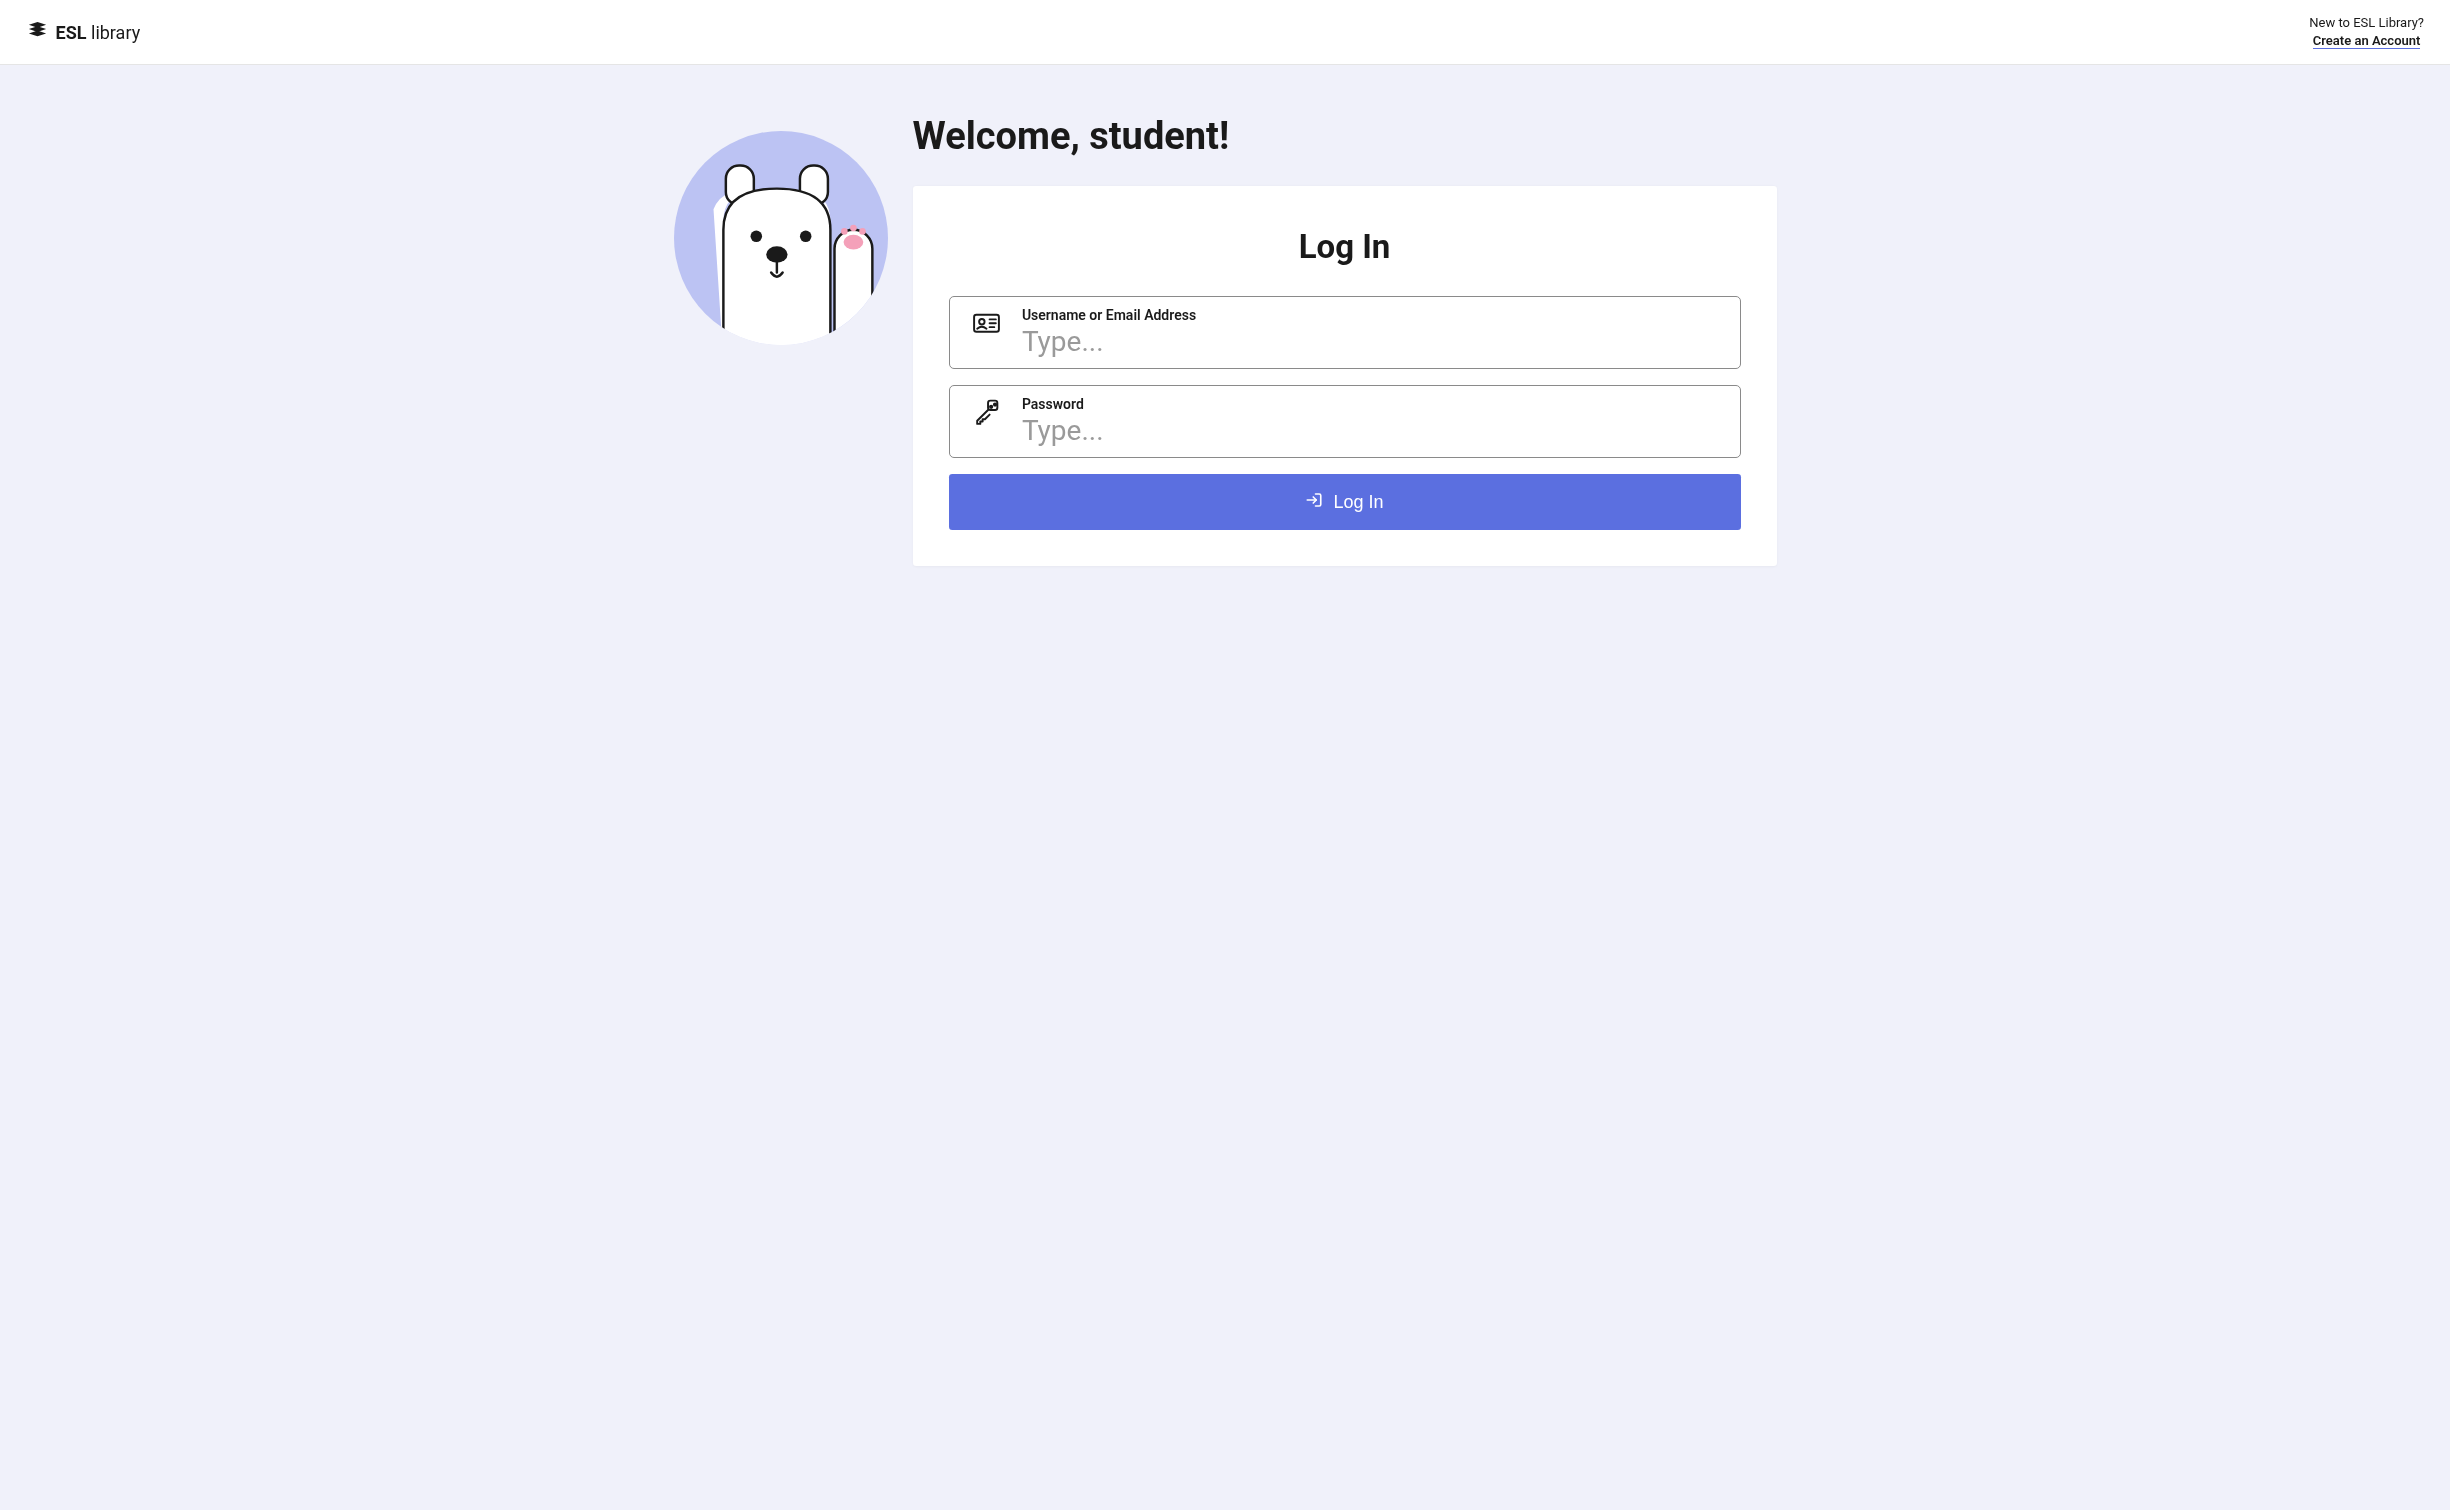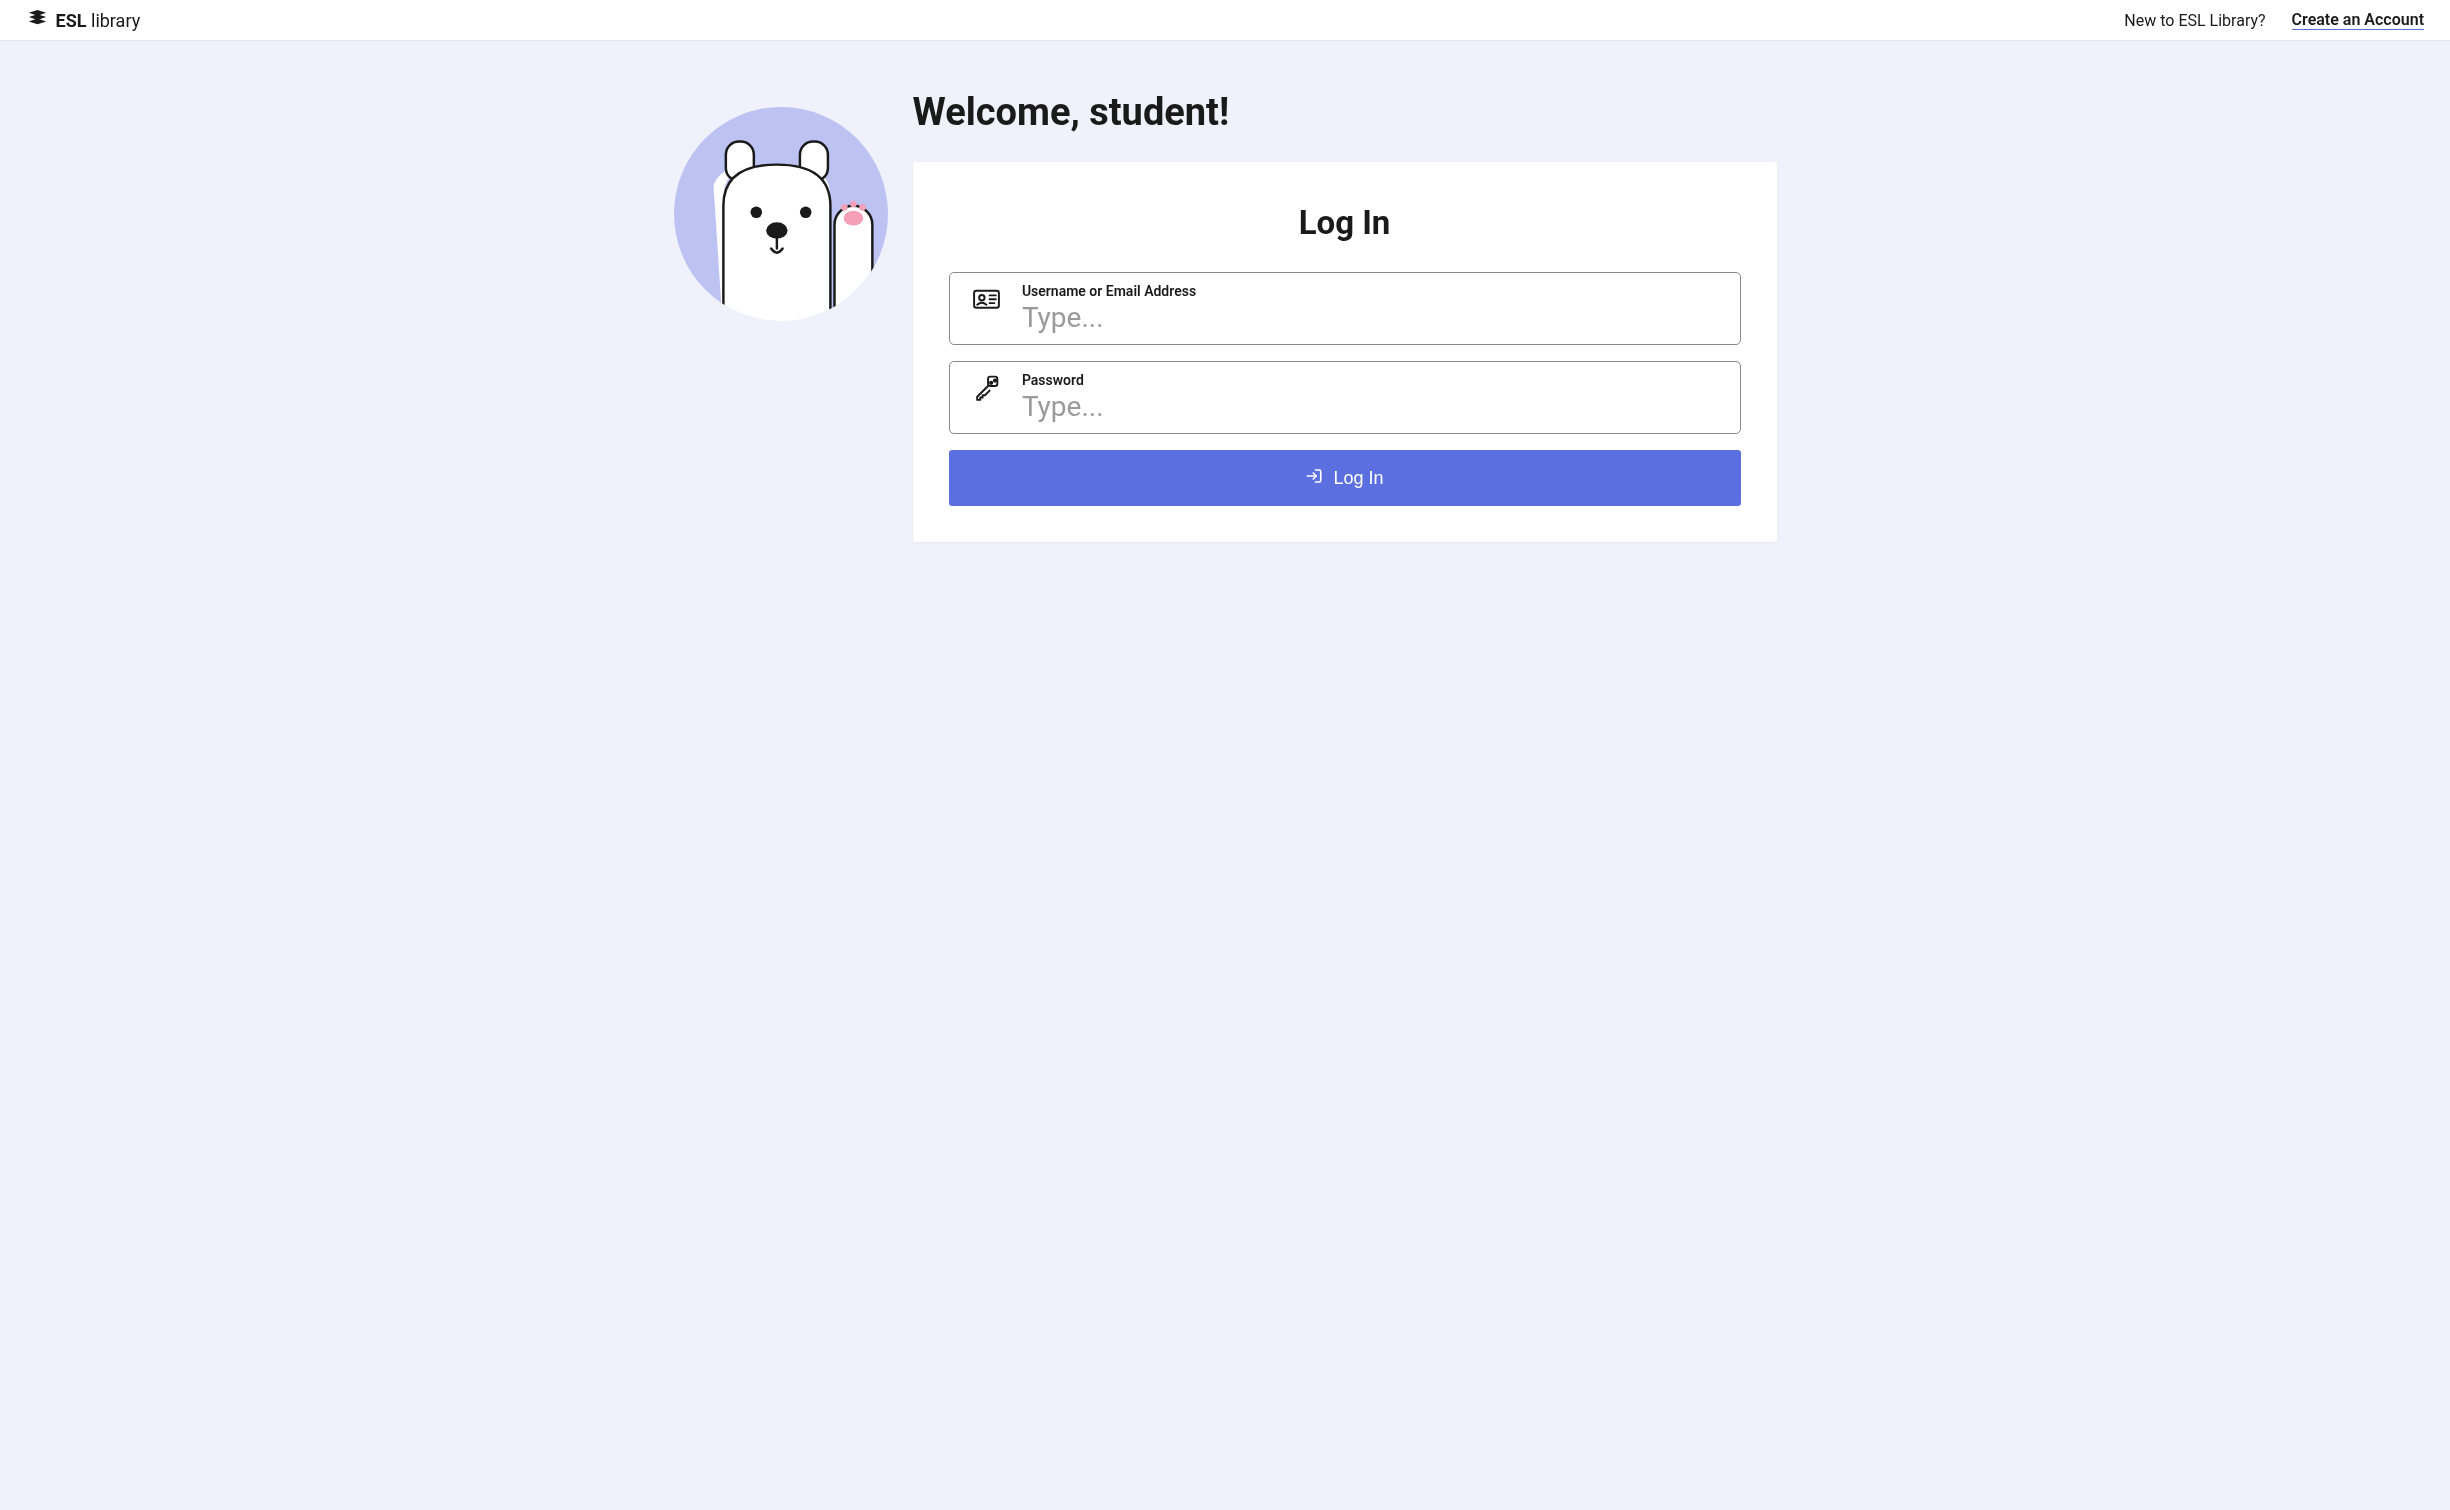--- a/index.html
+++ b/index.html
@@ -1,24 +1,24 @@
 <!DOCTYPE html>
 <html style="font-size:13px"><head>
 <meta charset="utf-8">
 <style>
   *{box-sizing:border-box;margin:0;padding:0;}
   html,body{height:100%;}
   body{font-family:-apple-system,BlinkMacSystemFont,"Segoe UI",Roboto,"Helvetica Neue",Arial,sans-serif;background:#f0f1fa;color:#1a1a1a;}
   
-  .header{background:#fff;border-bottom:0.8px solid #e5e5e5;display:flex;align-items:center;justify-content:space-between;padding:7px 26px;}
+  .header{background:#fff;border-bottom:0.8px solid #e5e5e5;display:flex;align-items:center;justify-content:space-between;padding:15px 26px;}
   .logo{display:flex;align-items:center;gap:6.6px;}
   .logo svg{width:23px;height:23px;}
   .logo-text{font-size:18px;font-weight:400;color:#1a1a1a;}
   .logo-text b{font-weight:700;}
-  .header-right{display:flex;align-items:center;gap:26px;font-size:16px;}
+  .header-right{display:flex;align-items:center;gap:3px;font-size:13px;flex-direction:column;}
   .header-right .q{color:#1a1a1a;}
   .header-right a{color:#1a1a1a;font-weight:600;border-bottom:1.6px solid #5b6fe0;text-decoration:none;cursor:pointer;}
   
   .page{max-width:1153px;margin:0 auto;padding:33px 25px;display:flex;align-items:flex-start;gap:25px;}
   .mascot{flex:0 0 214px;margin-top:33px;}
   .mascot svg{width:214px;height:214px;}
   .content{flex:1;}
   .welcome{font-size:38px;font-weight:700;margin:16px 0 28px 0;color:#1a1a1a;}
   .panels{display:flex;gap:25px;align-items:flex-start;}
   .card{background:#fff;border-radius:3.3px;box-shadow:0 0.8px 2.5px rgba(0,0,0,0.04);}

